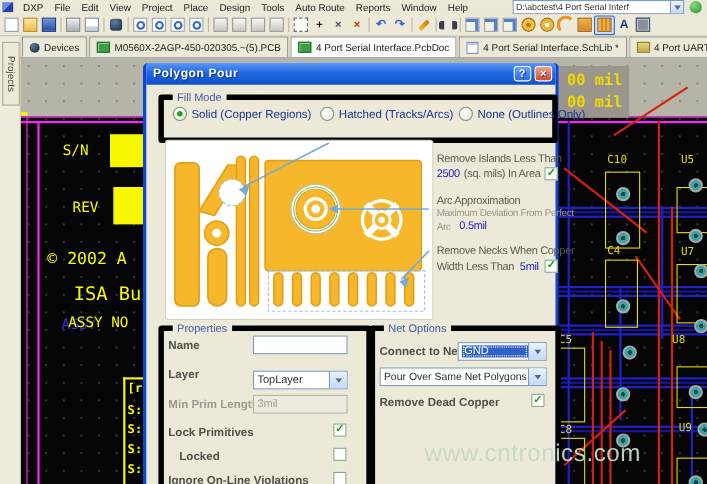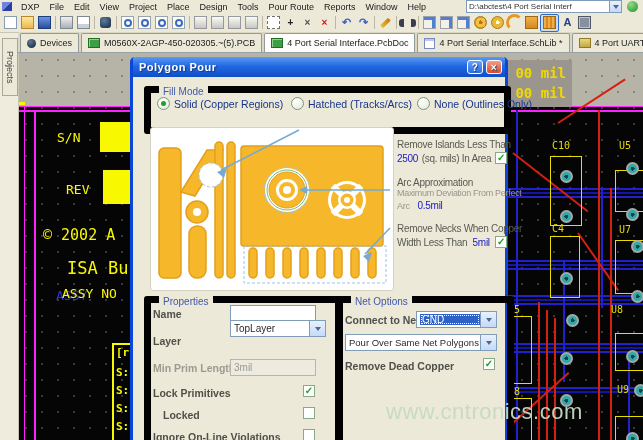--- a/index.html
+++ b/index.html
@@ -79,21 +79,21 @@
   .diag{transform-origin:left center;height:2px;}
   .des{position:absolute;color:#E8DC00;font-family:"DejaVu Sans Mono",monospace;font-size:10px;}
 
   
   .dialog{position:absolute;left:130px;top:57px;width:378px;height:390px;z-index:5;border:3px solid #0A46D8;border-top:none;border-radius:5px 5px 0 0;background:#ECE9D8;box-sizing:border-box;}
   .dlg-title{height:20px;background:linear-gradient(180deg,#5A9AF6 0%,#2268E2 45%,#0F4FC6 100%);border-radius:3px 3px 0 0;display:flex;align-items:center;padding:0 3px 0 6px;color:#fff;font-weight:bold;font-size:11px;text-shadow:1px 1px 1px #123A8A;letter-spacing:0.5px;}
   .dlg-btn{width:16px;height:14px;border-radius:3px;margin-left:3px;display:flex;align-items:center;justify-content:center;font-size:10px;color:#fff;font-weight:bold;border:1px solid #fff;box-sizing:border-box;}
   .help-btn{background:linear-gradient(#6AA2F8,#2E6CD8);}
   .close-btn{background:linear-gradient(#F0A088,#D84A28);}
   .dlg-body{position:absolute;left:0;top:20px;width:372px;height:370px;font-size:10.5px;color:#2a2a2a;}
-  .grp{position:absolute;border:7px solid #000000;border-radius:3px;}
+  .grp{position:absolute;border:5px solid #000000;border-radius:3px;}
   .legend{position:absolute;top:-7px;left:8px;background:#ECE9D8;padding:0 4px;font-size:10px;color:#4058A8;}
   .radio-row{position:absolute;display:flex;align-items:center;gap:4px;color:#16348C;font-size:10.5px;white-space:nowrap;}
   .radio{width:11px;height:11px;border-radius:50%;border:1px solid #7A9A7A;background:radial-gradient(circle at 35% 30%,#fff,#E4E4DC);position:relative;flex:0 0 auto;}
   .radio.sel::after{content:"";position:absolute;left:3px;top:3px;width:5px;height:5px;border-radius:50%;background:#21A121;}
   .preview{position:absolute;left:17px;top:50px;width:242px;height:162px;background:#fff;border:1px solid #D5D2C2;border-radius:3px;overflow:hidden;}
   .ann{position:absolute;left:264px;width:110px;letter-spacing:-0.3px;}
   .ann-b{font-weight:normal;color:#5A5A52;font-size:10px;white-space:nowrap;}
   .ann-v{color:#2020C0;font-size:10px;white-space:nowrap;}
   .ann-g{color:#98948A;font-size:9px;white-space:nowrap;}
   .ann-row{display:flex;align-items:center;justify-content:space-between;margin-top:2px;}
@@ -119,21 +119,21 @@
   <div class="menubar">
     <span class="dxp-icon"></span>
     <span class="menu-item">DXP</span>
     <span class="menu-item">File</span>
     <span class="menu-item">Edit</span>
     <span class="menu-item">View</span>
     <span class="menu-item">Project</span>
     <span class="menu-item">Place</span>
     <span class="menu-item">Design</span>
     <span class="menu-item">Tools</span>
-    <span class="menu-item">Pour Route</span>
+    <span class="menu-item">Auto Route</span>
     <span class="menu-item">Reports</span>
     <span class="menu-item">Window</span>
     <span class="menu-item">Help</span>
     <span class="path-combo">
       <span>D:\abctest\4 Port Serial Interf</span>
       <span class="arr">
           <span class="tri"></span>
         </span>
     </span>
     <span class="advisor"></span>
@@ -467,21 +467,21 @@
           <span class="cb on"></span>
         </div>
       </div>
 
       <div class="grp" style="left:11px;top:219px;width:184px;height:150px;">
         <span class="legend">Properties</span>
       </div>
       <span class="lbl" style="left:20px;top:231px;">Name</span>
       <input class="field" style="left: 97px; top: 228px; width: 86px; height: 17px;" value="">
       <span class="lbl" style="left:20px;top:258px;">Layer</span>
-      <div class="combo" style="left:97px;top:243px;width:96px;height:17px;">
+      <div class="combo" style="left:97px;top:260px;width:86px;height:17px;">
         <span class="val">TopLayer</span>
         <span class="arrbtn">
             <span class="tri"></span>
           </span>
       </div>
       <span class="lbl dis" style="left:20px;top:285px;">Min Prim Length</span>
       <div class="field dis" style="left:97px;top:282px;width:86px;height:17px;line-height:15px;">3mil</div>
       <span class="lbl" style="left:20px;top:310px;">Lock Primitives</span>
       <span class="cb on" style="position:absolute;left:170px;top:308px;"></span>
       <span class="lbl" style="left:20px;top:332px;padding-left:10px;">Locked</span>

